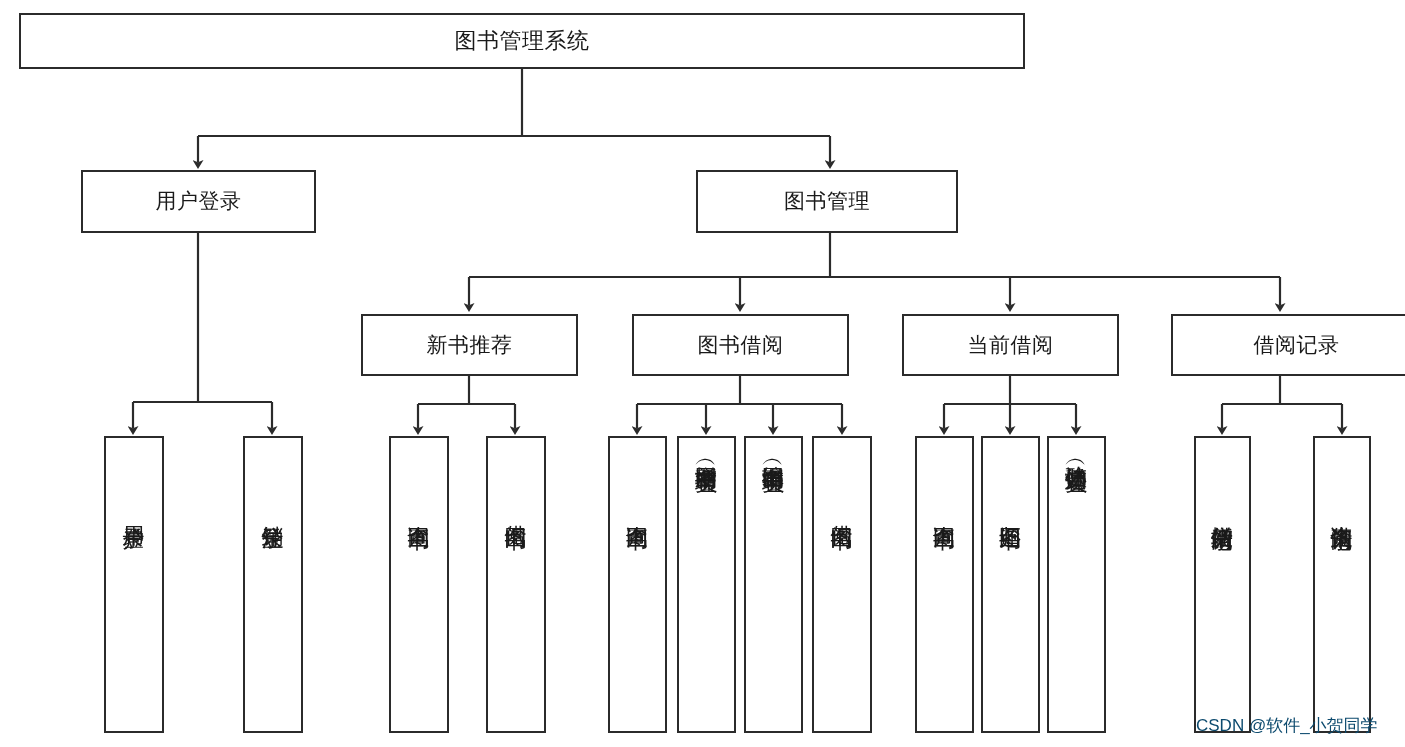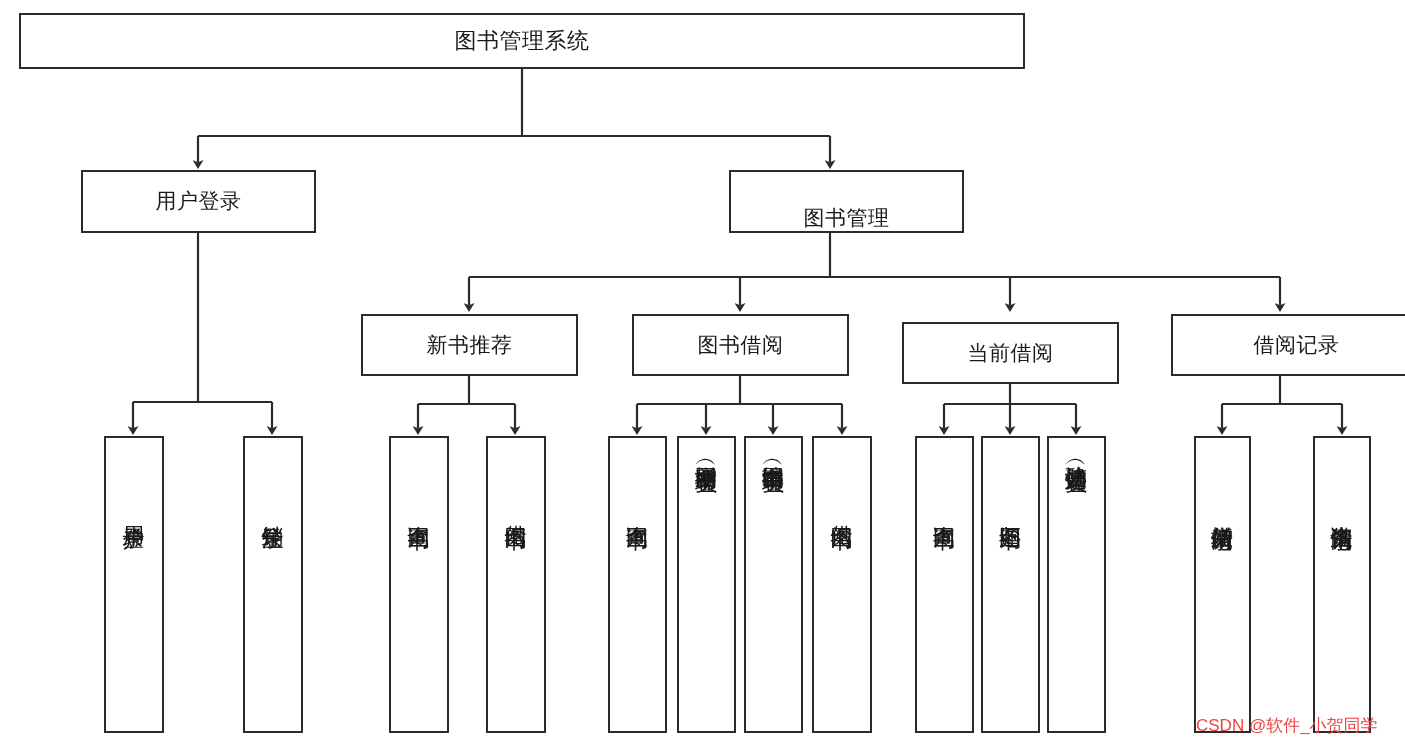--- a/index.html
+++ b/index.html
@@ -60,21 +60,21 @@
     white-space: pre-line;
   }
   .node.vert.mid .lbl {
     margin-top: 60px;
   }
   .watermark {
     position: absolute;
     left: 1196px;
     top: 714px;
     font-size: 17px;
-    color: #ef4444;
+    color: #0c4a6e;
     white-space: nowrap;
     font-family: "Liberation Sans", "DejaVu Sans", sans-serif;
   }
 </style>
 </head>
 <body>
 
 <div id="canvas">
 
   <svg class="wires" viewBox="0 0 1405 747">
@@ -127,31 +127,31 @@
     </g>
   </svg>
 
   <div class="node horiz root" style="left:19px; top:13px; width:1006px; height:56px;">
     <span class="lbl">图书管理系统</span>
   </div>
 
   <div class="node horiz" style="left:81px; top:170px; width:235px; height:63px;">
     <span class="lbl">用户登录</span>
   </div>
-  <div class="node horiz" style="left:729px; top:170px; width:235px; height:63px;align-items:flex-end;">
+  <div class="node horiz" style="left:696px; top:170px; width:262px; height:63px;">
     <span class="lbl">图书管理</span>
   </div>
 
   <div class="node horiz" style="left:632px; top:314px; width:217px; height:62px;">
     <span class="lbl">图书借阅</span>
   </div>
   <div class="node horiz" style="left:361px; top:314px; width:217px; height:62px;">
     <span class="lbl">新书推荐</span>
   </div>
-  <div class="node horiz" style="left:902px; top:322px; width:217px; height:62px;">
+  <div class="node horiz" style="left:902px; top:314px; width:217px; height:62px;">
     <span class="lbl">当前借阅</span>
   </div>
   <div class="node horiz" style="left:1171px; top:314px; width:251px; height:62px;">
     <span class="lbl">借阅记录</span>
   </div>
 
   <div class="node vert mid" style="left:104px; top:436px; width:60px; height:297px;">
     <span class="lbl">用户登录</span>
   </div>
   <div class="node vert mid" style="left:243px; top:436px; width:60px; height:297px;">

